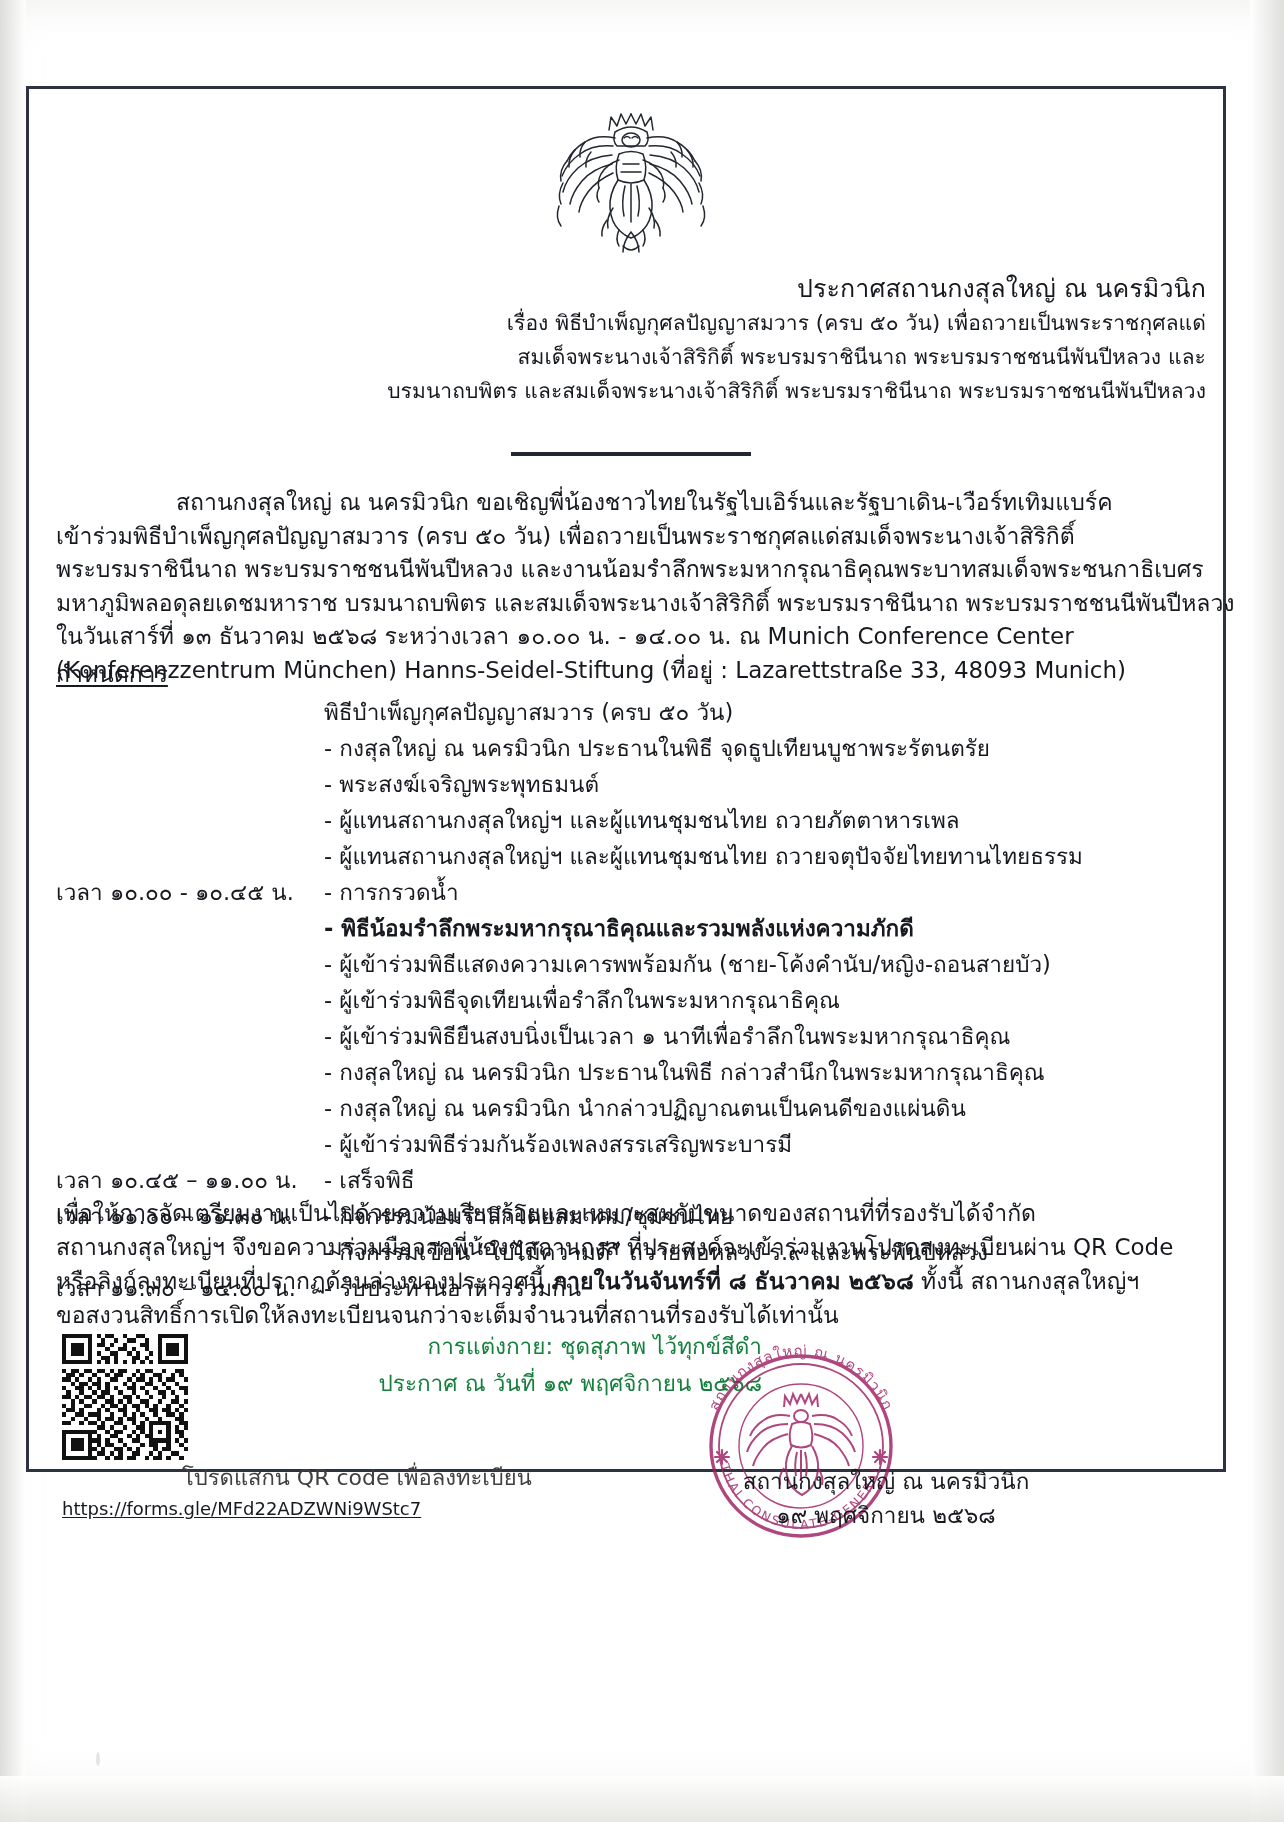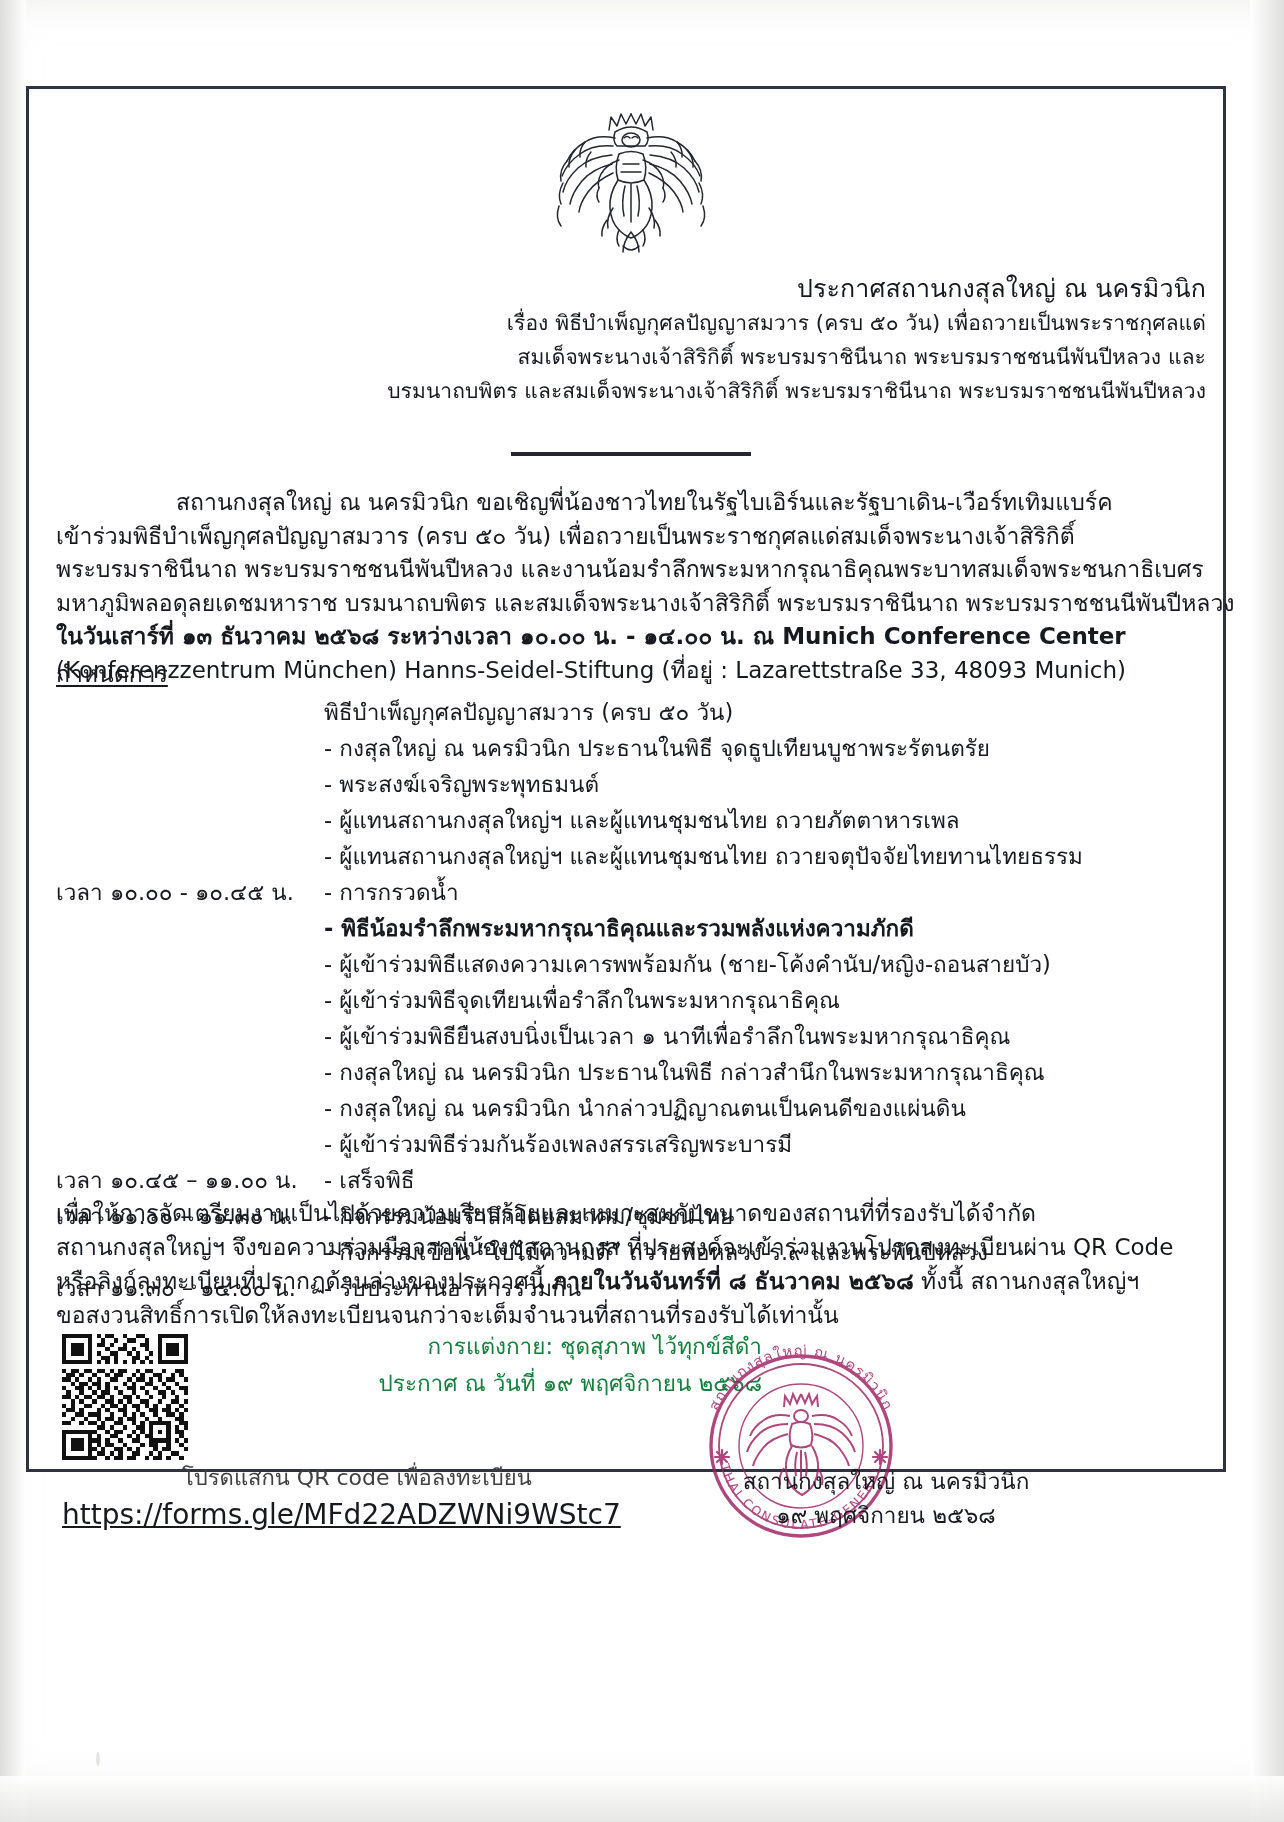--- a/index.html
+++ b/index.html
@@ -117,21 +117,21 @@
     top: 386px;
     width: 1150px;
     color: #16191e;
   }
   .p-line {
     font-size: 23px;
     line-height: 33.5px;
     white-space: nowrap;
   }
   .p-line.indent { text-indent: 120px; }
-  .p-line.bold { font-weight: 700; }
+  .p-line.bold { font-weight: 400; }
 
   #sched-heading {
     position: absolute;
     left: 0;
     top: 556px;
     font-size: 23px;
     color: #16191e;
     text-decoration: underline;
     text-underline-offset: 3px;
   }
@@ -197,21 +197,21 @@
     left: 126px;
     top: 142px;
     font-size: 22px;
     color: #404040;
     white-space: nowrap;
   }
   #qr-link {
     position: absolute;
     left: 6px;
     top: 180px;
-    font-size: 28px;
+    font-size: 18px;
     color: #16191e;
     text-decoration: underline;
     text-underline-offset: 2px;
     white-space: nowrap;
   }
   #dress-block {
     position: absolute;
     left: 186px;
     top: 10px;
     width: 520px;

